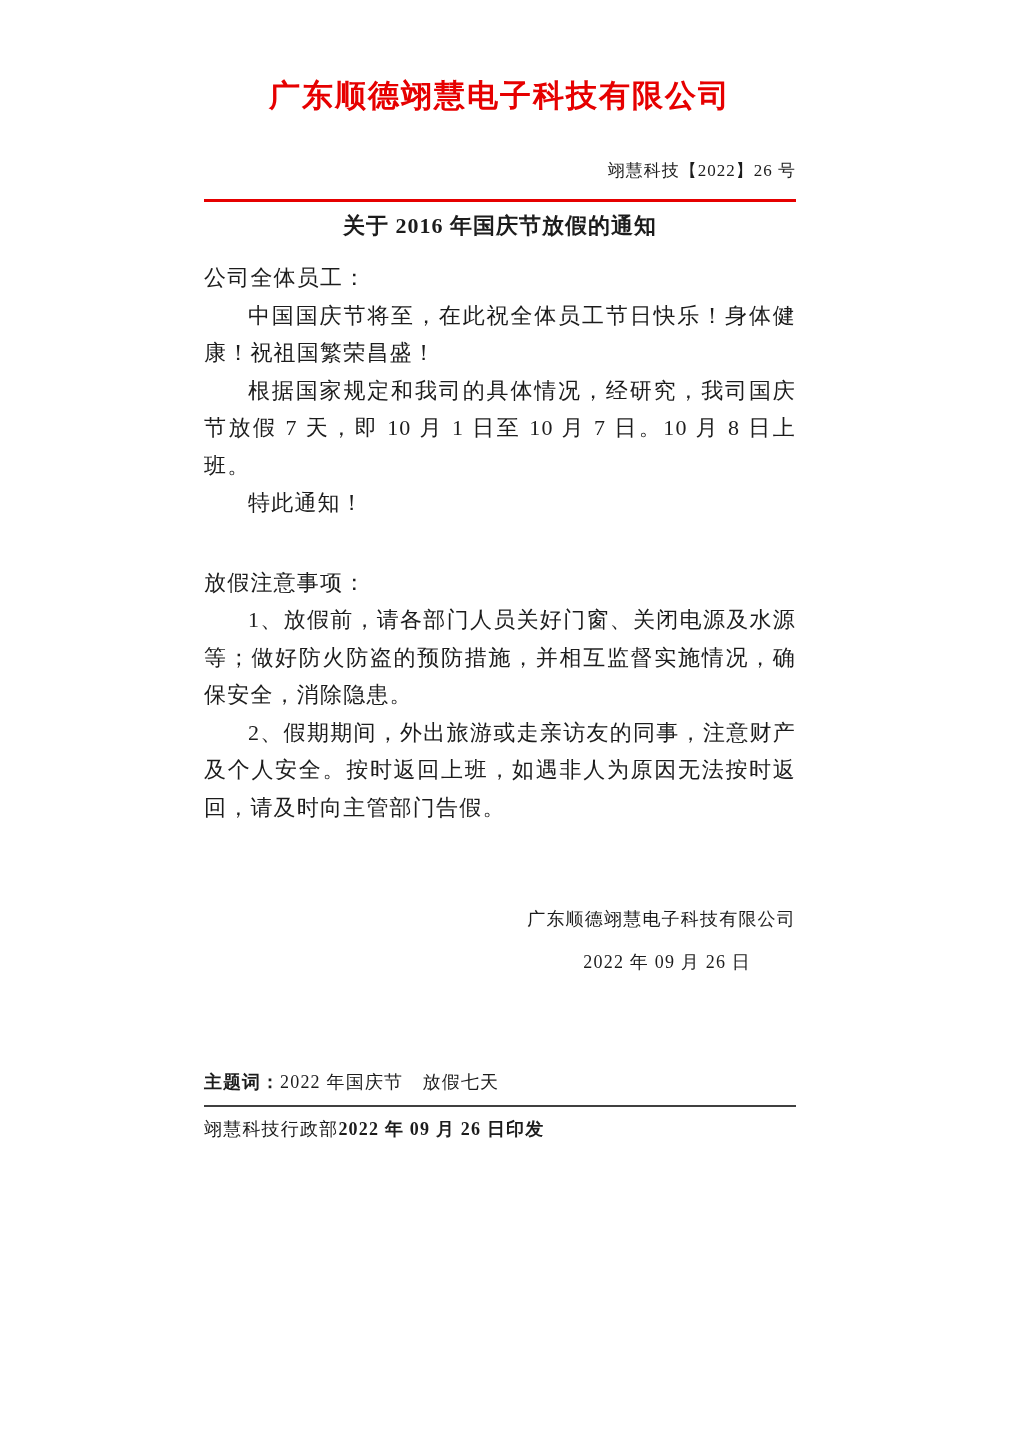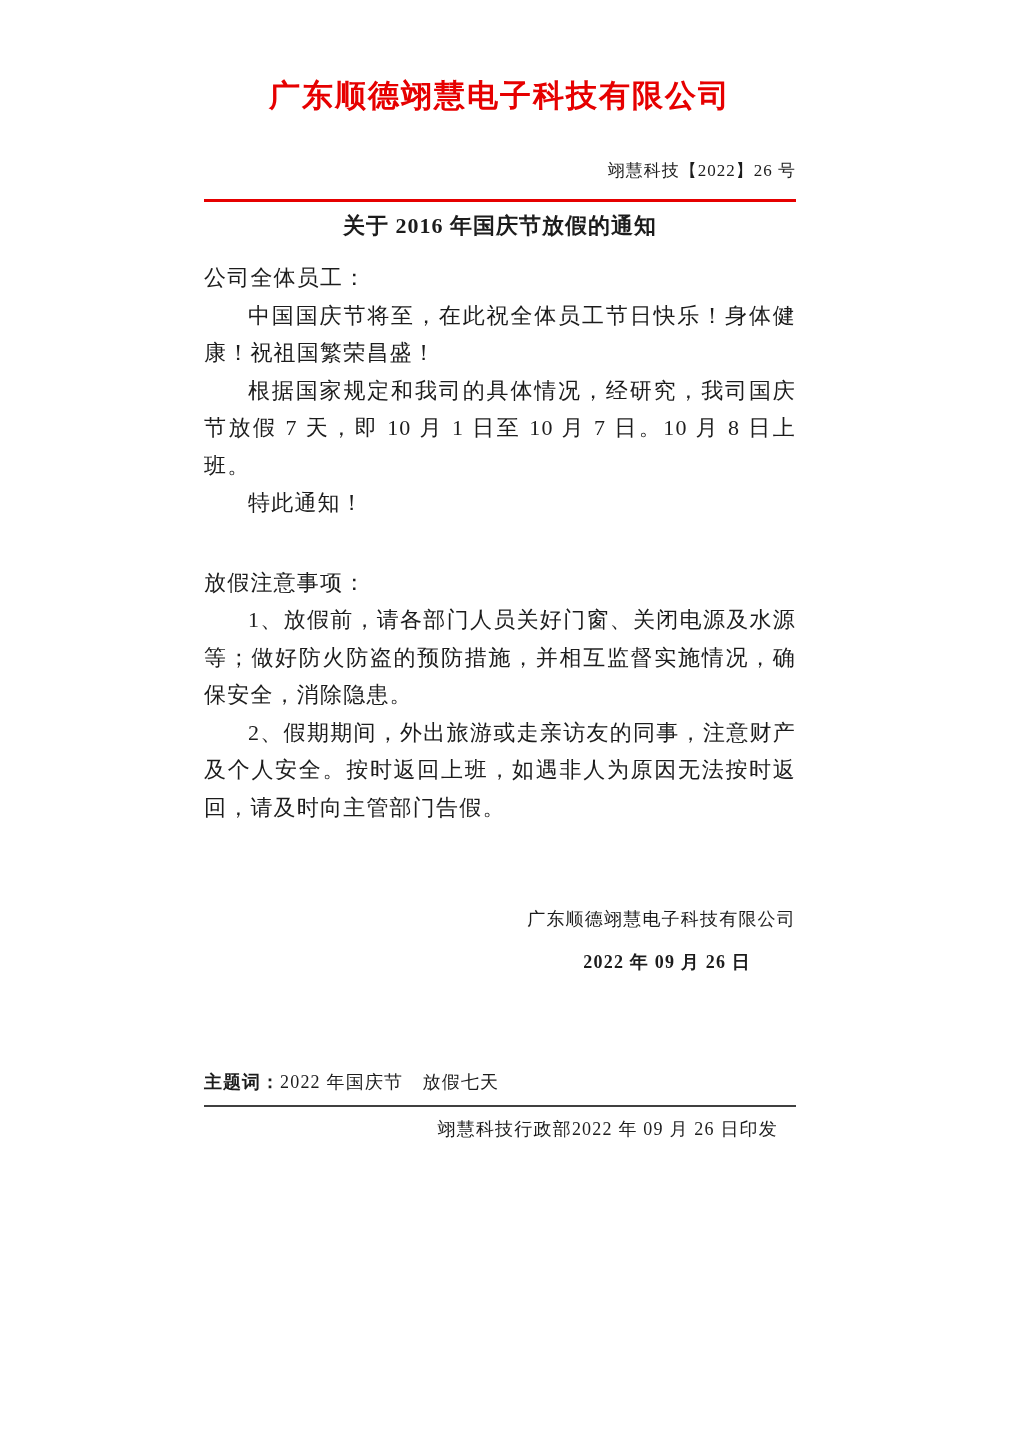--- a/index.html
+++ b/index.html
@@ -76,49 +76,49 @@
     line-height: 37.5px;
     letter-spacing: 1.2px;
     font-size: 18px;
   }
   .signature-date {
     margin-top: 5px;
     line-height: 37.5px;
     letter-spacing: 1.2px;
     font-size: 18px;
     padding-right: 45px;
-    font-weight: bold;
   }
   .keywords-row {
     margin-top: 88px;
     font-size: 18px;
     line-height: 26px;
     letter-spacing: 1.2px;
   }
   .keywords-label {
     font-family: "Liberation Sans", "DejaVu Sans", sans-serif;
     font-weight: bold;
     letter-spacing: 1px;
   }
   .keywords-rule {
     margin-top: 10px;
     height: 2px;
     background: var(--rule-dark, #404040);
   }
   .footer-row {
     margin-top: 9px;
     display: flex;
-    justify-content: flex-end;
+    justify-content: flex-start;
     align-items: baseline;
     font-size: 18px;
     line-height: 26px;
     letter-spacing: 1.2px;
   }
   .footer-print-date {
     padding-right: 18px;
+    font-weight: bold;
   }
 </style>
 </head>
 <body>
 
 <div class="page">
 
   <h1 class="company-header">广东顺德翊慧电子科技有限公司</h1>
 
   <div class="doc-number">翊慧科技【2022】26 号</div>

